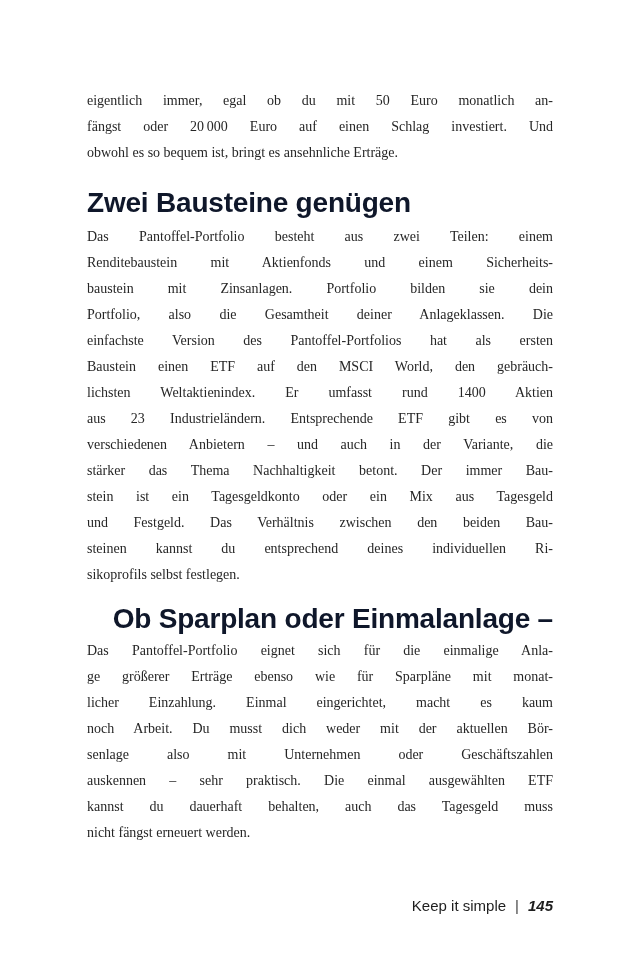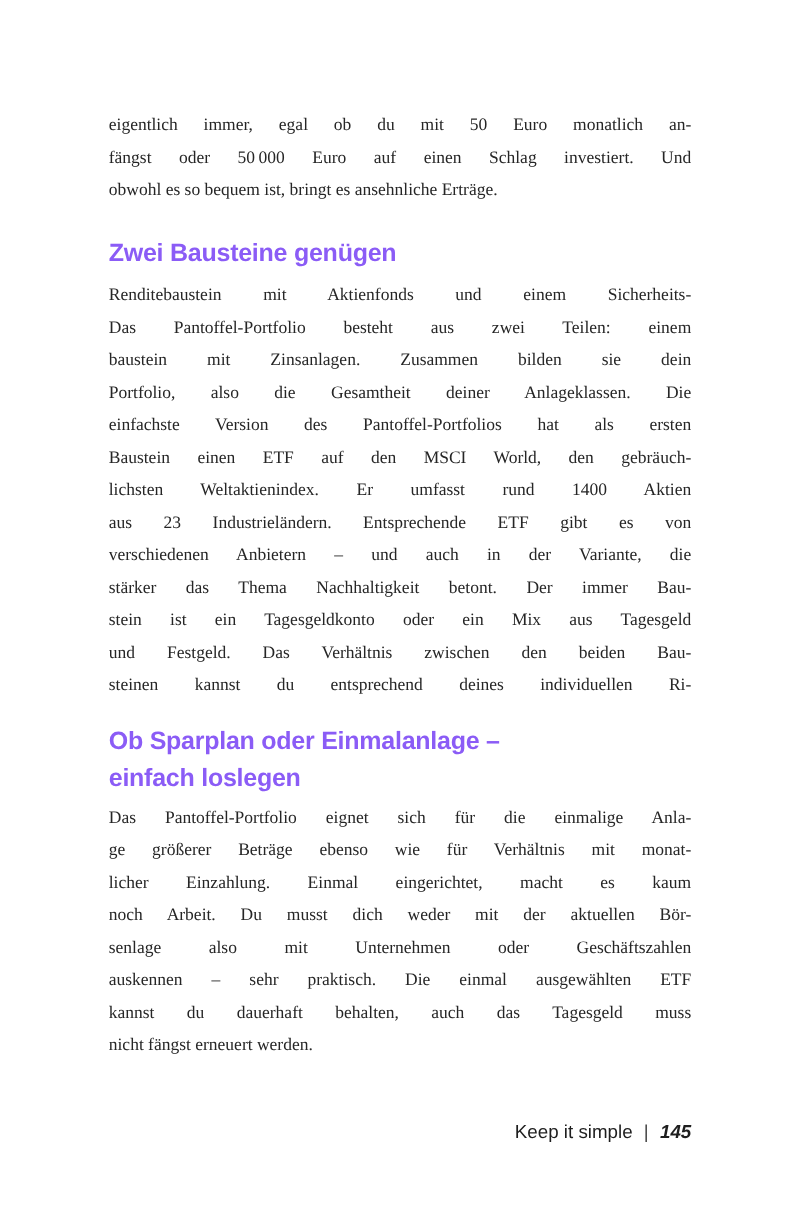--- a/index.html
+++ b/index.html
@@ -37,33 +37,34 @@
     height: 26px;
     overflow: hidden;
     white-space: nowrap;
   }
   .paragraph .line.last {
     text-align-last: left;
   }
   .heading {
     font-family: "Liberation Sans", sans-serif;
     font-weight: bold;
-    color: #8b5cf6;
-    font-size: 20px;
+    color: #0f172a;
+    font-size: 28px;
     line-height: 30px;
     letter-spacing: -0.2px;
     margin: 0;
   }
   .heading-1 {
     margin-top: 22px;
     margin-bottom: 6px;
   }
   .heading-2 {
     margin-top: 16px;
     margin-bottom: 4px;
+    text-align: right;
   }
   .heading .h-line {
     display: block;
   }
   .running-footer {
     position: absolute;
     top: 896px;
     right: 86px;
     font-family: "Liberation Sans", sans-serif;
     font-size: 15px;
@@ -85,50 +86,50 @@
 </style>
 </head>
 <body>
 
 <div class="page">
 
   <main class="text-block">
 
     <section class="paragraph">
         <div class="line">eigentlich immer, egal ob du mit 50 Euro monatlich an-</div>
-        <div class="line">fängst oder 50 000 Euro auf einen Schlag investiert. Und</div>
+        <div class="line">fängst oder 20 000 Euro auf einen Schlag investiert. Und</div>
         <div class="line last">obwohl es so bequem ist, bringt es ansehnliche Erträge.</div>
       </section>
 
     <h2 class="heading heading-1">Zwei Bausteine genügen</h2>
 
     <section class="paragraph">
+        <div class="line">Das Pantoffel-Portfolio besteht aus zwei Teilen: einem</div>
         <div class="line">Renditebaustein mit Aktienfonds und einem Sicherheits-</div>
-        <div class="line">Das Pantoffel-Portfolio besteht aus zwei Teilen: einem</div>
-        <div class="line">baustein mit Zinsanlagen. Zusammen bilden sie dein</div>
+        <div class="line">baustein mit Zinsanlagen. Portfolio bilden sie dein</div>
         <div class="line">Portfolio, also die Gesamtheit deiner Anlageklassen. Die</div>
         <div class="line">einfachste Version des Pantoffel-Portfolios hat als ersten</div>
         <div class="line">Baustein einen ETF auf den MSCI World, den gebräuch-</div>
         <div class="line">lichsten Weltaktienindex. Er umfasst rund 1400 Aktien</div>
         <div class="line">aus 23 Industrieländern. Entsprechende ETF gibt es von</div>
         <div class="line">verschiedenen Anbietern – und auch in der Variante, die</div>
         <div class="line">stärker das Thema Nachhaltigkeit betont. Der immer Bau-</div>
         <div class="line">stein ist ein Tagesgeldkonto oder ein Mix aus Tagesgeld</div>
         <div class="line">und Festgeld. Das Verhältnis zwischen den beiden Bau-</div>
         <div class="line">steinen kannst du entsprechend deines individuellen Ri-</div>
+        <div class="line last">sikoprofils selbst festlegen.</div>
       </section>
 
     <h2 class="heading heading-2">
       <span class="h-line">Ob Sparplan oder Einmalanlage –</span>
-      <span class="h-line">einfach loslegen</span>
     </h2>
 
     <section class="paragraph">
         <div class="line">Das Pantoffel-Portfolio eignet sich für die einmalige Anla-</div>
-        <div class="line">ge größerer Beträge ebenso wie für Verhältnis mit monat-</div>
+        <div class="line">ge größerer Erträge ebenso wie für Sparpläne mit monat-</div>
         <div class="line">licher Einzahlung. Einmal eingerichtet, macht es kaum</div>
         <div class="line">noch Arbeit. Du musst dich weder mit der aktuellen Bör-</div>
         <div class="line">senlage also mit Unternehmen oder Geschäftszahlen</div>
         <div class="line">auskennen – sehr praktisch. Die einmal ausgewählten ETF</div>
         <div class="line">kannst du dauerhaft behalten, auch das Tagesgeld muss</div>
         <div class="line last">nicht fängst erneuert werden.</div>
       </section>
 
   </main>
 

